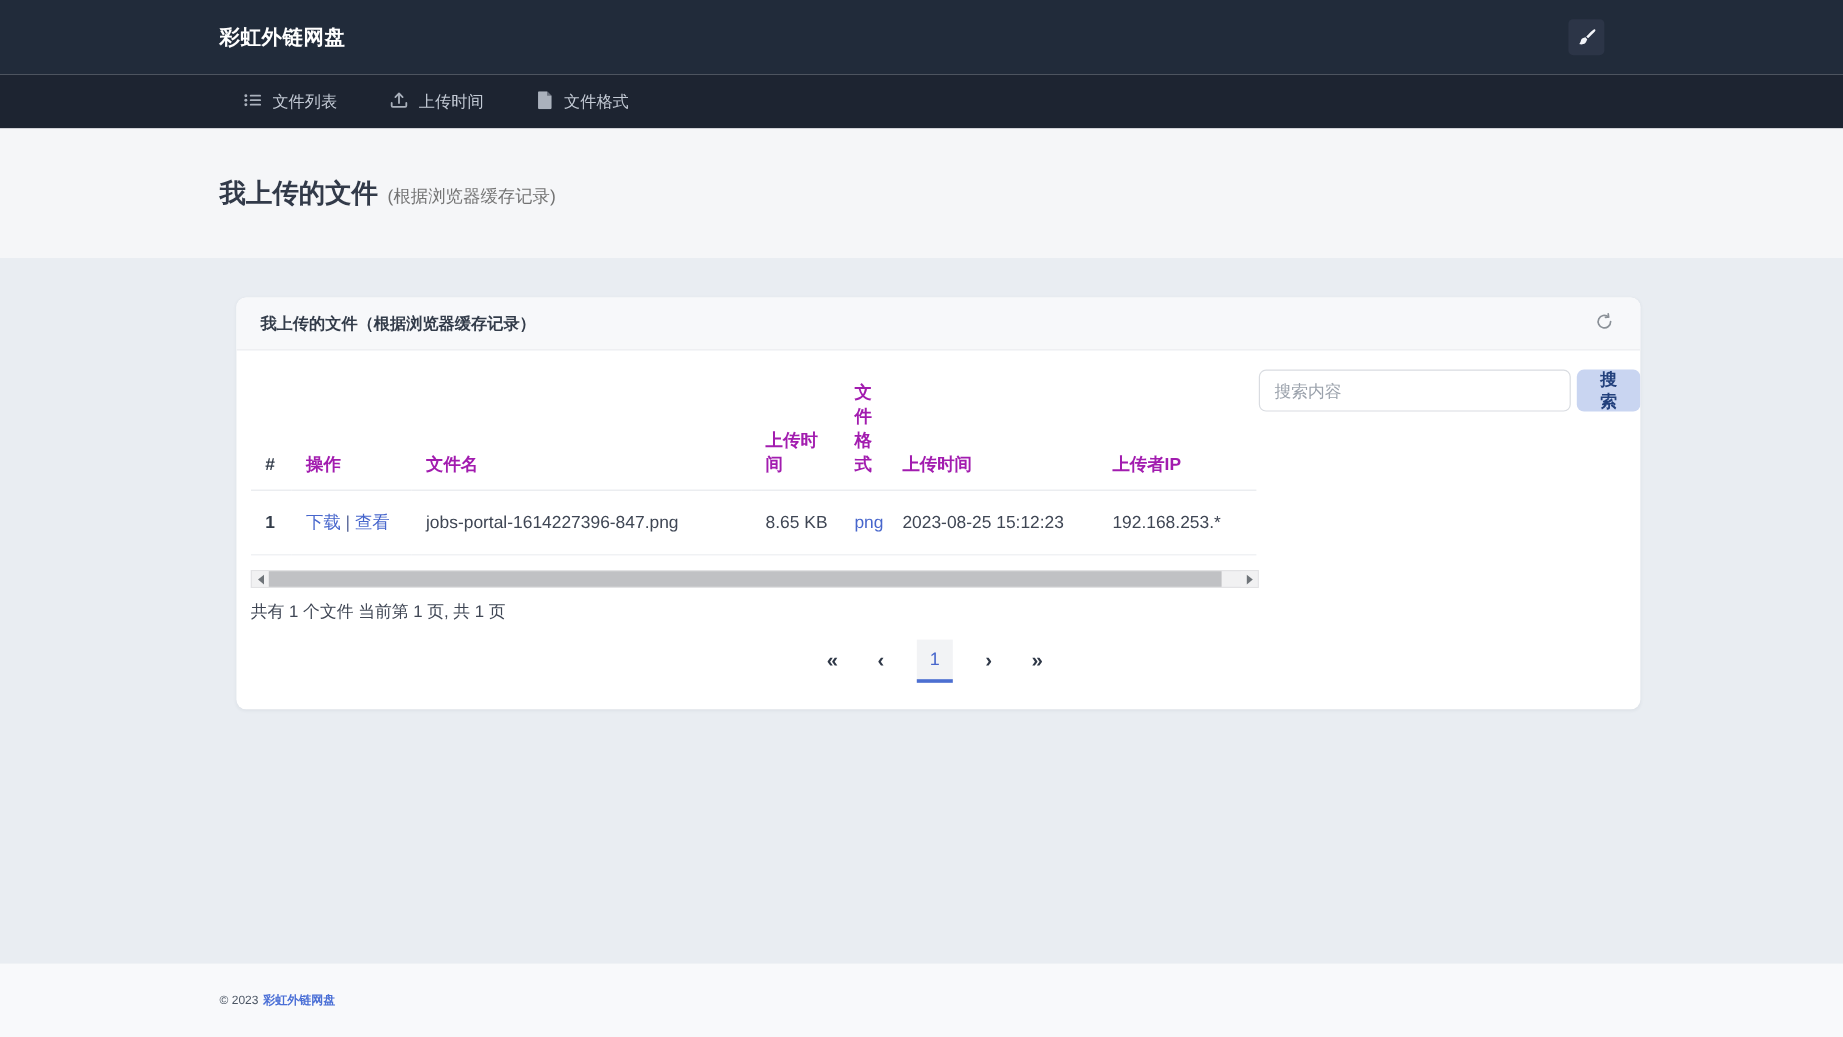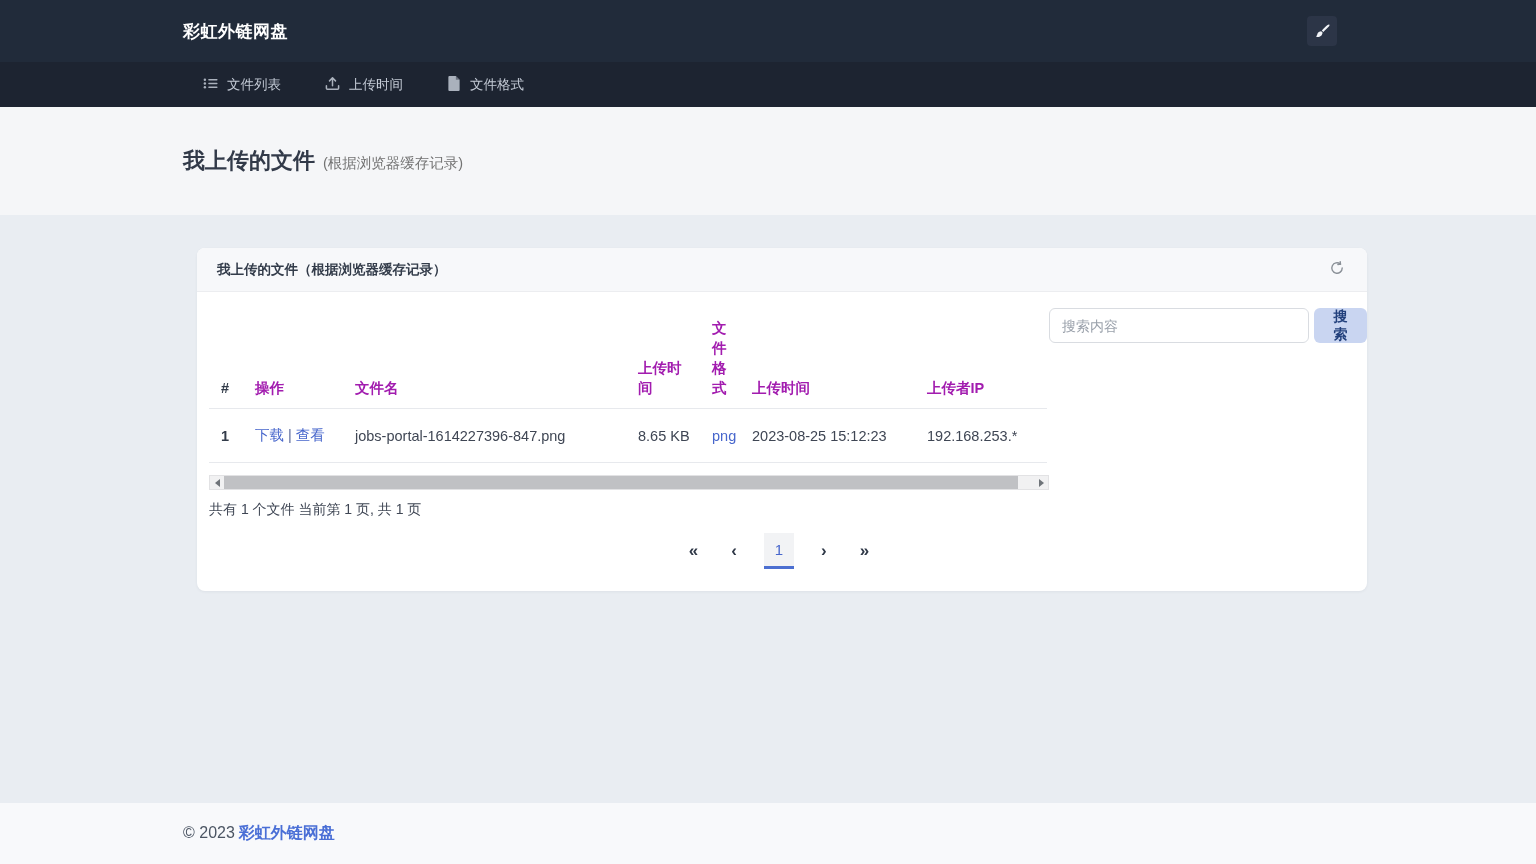--- a/index.html
+++ b/index.html
@@ -100,21 +100,21 @@
     background: none; border: none; padding: 4px 6px; font-family: inherit;
   }
   .page-current {
     min-width: 30px; height: 36px; display: flex; align-items: center; justify-content: center;
     background: #f2f3f5; color: #4766cc; font-size: 15px;
     border: none; border-bottom: 3px solid #4c6fd1; cursor: pointer; font-family: inherit;
   }
 
   
   .footer { height: 61px; background: #f8f9fb; display: flex; align-items: center; }
-  .footer .container { font-size: 16px; color: #4b5563; }
+  .footer .container { font-size: 10px; color: #4b5563; }
   .footer a { color: #4a6fd6; font-weight: 700; text-decoration: none; margin-left: 4px; }
 </style>
 </head>
 <body>
 
 <header class="topbar">
   <div class="container">
     <div class="brand">彩虹外链网盘</div>
     <button class="theme-btn">
       <span>

